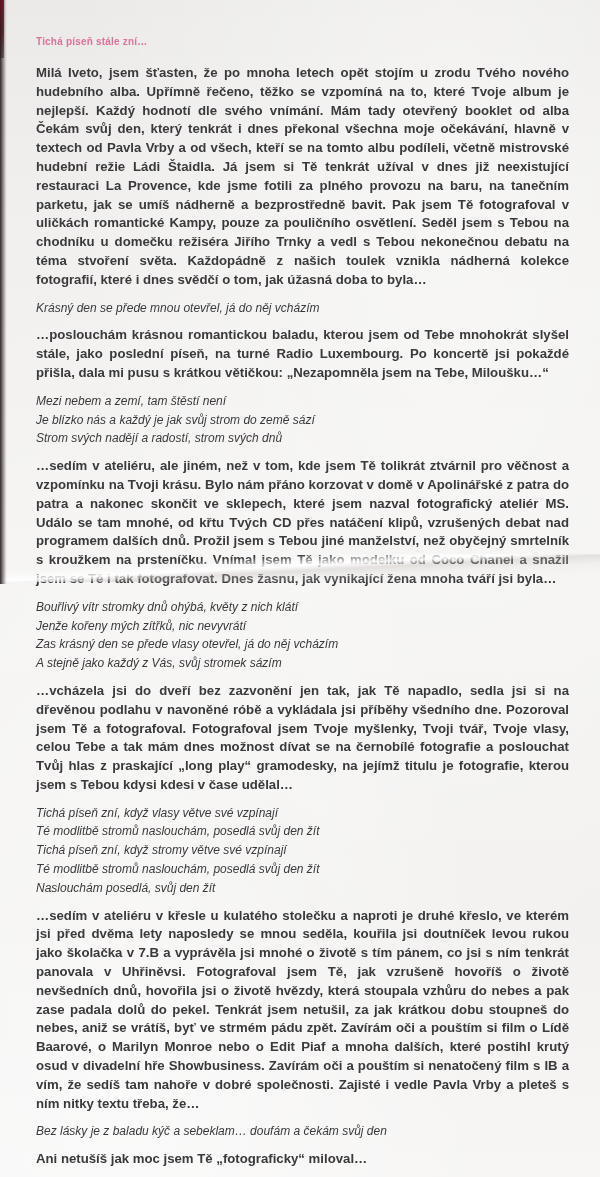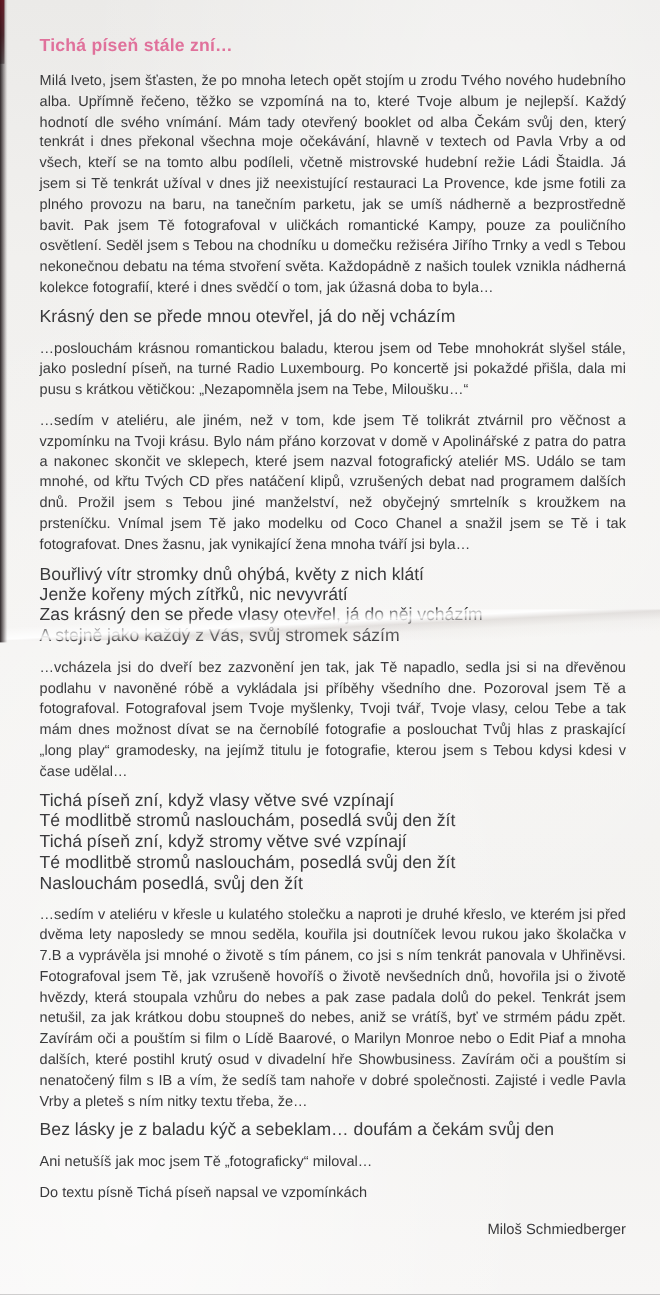--- a/index.html
+++ b/index.html
@@ -52,36 +52,38 @@
       rgba(226,222,219,0.22) 68%,
       transparent 86%);
   }
   .content {
     position: absolute;
     left: 36px;
     right: 31px;
     top: 32px;
   }
   .title {
-    font-size: 16px;
+    font-size: 10px;
     line-height: 19px;
     font-weight: bold;
     color: #e0719b;
     letter-spacing: 0.2px;
     margin: 0 0 13px 0;
   }
   .para {
     font-size: 13.2px;
     line-height: 18.8px;
     text-align: justify;
     margin: 0 0 9px 0;
+    font-weight: bold;
   }
   .verse {
-    font-size: 16px;
+    font-size: 12px;
     line-height: 18.8px;
+    font-style: italic;
     white-space: pre-line;
     margin: 0 0 9px 0;
   }
   .signature {
     font-size: 13.4px;
     line-height: 19px;
     text-align: right;
     margin: 14px 0 0 0;
   }
 </style>
@@ -92,20 +94,23 @@
 
   <div class="content">
     <h1 class="title">Tichá píseň stále zní…</h1>
 
     <p class="para">Milá Iveto, jsem šťasten, že po mnoha letech opět stojím u zrodu Tvého nového hudebního alba. Upřímně řečeno, těžko se vzpomíná na to, které Tvoje album je nejlepší. Každý hodnotí dle svého vnímání. Mám tady otevřený booklet od alba Čekám svůj den, který tenkrát i dnes překonal všechna moje očekávání, hlavně v textech od Pavla Vrby a od všech, kteří se na tomto albu podíleli, včetně mistrovské hudební režie Ládi Štaidla. Já jsem si Tě tenkrát užíval v dnes již neexistující restauraci La Provence, kde jsme fotili za plného provozu na baru, na tanečním parketu, jak se umíš nádherně a bezprostředně bavit. Pak jsem Tě fotografoval v uličkách romantické Kampy, pouze za pouličního osvětlení. Seděl jsem s Tebou na chodníku u domečku režiséra Jiřího Trnky a vedl s Tebou nekonečnou debatu na téma stvoření světa. Každopádně z našich toulek vznikla nádherná kolekce fotografií, které i dnes svědčí o tom, jak úžasná doba to byla…</p>
 
     <p class="verse">Krásný den se přede mnou otevřel, já do něj vcházím</p>
 
     <p class="para">…poslouchám krásnou romantickou baladu, kterou jsem od Tebe mnohokrát slyšel stále, jako poslední píseň, na turné Radio Luxembourg. Po koncertě jsi pokaždé přišla, dala mi pusu s krátkou větičkou: „Nezapomněla jsem na Tebe, Miloušku…“</p>
 
+    <p class="verse">Mezi nebem a zemí, tam štěstí není
+Je blízko nás a každý je jak svůj strom do země sází
+Strom svých nadějí a radostí, strom svých dnů</p>
 
     <p class="para">…sedím v ateliéru, ale jiném, než v tom, kde jsem Tě tolikrát ztvárnil pro věčnost a vzpomínku na Tvoji krásu. Bylo nám přáno korzovat v domě v Apolinářské z patra do patra a nakonec skončit ve sklepech, které jsem nazval fotografický ateliér MS. Událo se tam mnohé, od křtu Tvých CD přes natáčení klipů, vzrušených debat nad programem dalších dnů. Prožil jsem s Tebou jiné manželství, než obyčejný smrtelník s kroužkem na prsteníčku. Vnímal jsem Tě jako modelku od Coco Chanel a snažil jsem se Tě i tak fotografovat. Dnes žasnu, jak vynikající žena mnoha tváří jsi byla…</p>
 
     <p class="verse">Bouřlivý vítr stromky dnů ohýbá, květy z nich klátí
 Jenže kořeny mých zítřků, nic nevyvrátí
 Zas krásný den se přede vlasy otevřel, já do něj vcházím
 A stejně jako každý z Vás, svůj stromek sázím</p>
 
     <p class="para">…vcházela jsi do dveří bez zazvonění jen tak, jak Tě napadlo, sedla jsi si na dřevěnou podlahu v navoněné róbě a vykládala jsi příběhy všedního dne. Pozoroval jsem Tě a fotografoval. Fotografoval jsem Tvoje myšlenky, Tvoji tvář, Tvoje vlasy, celou Tebe a tak mám dnes možnost dívat se na černobílé fotografie a poslouchat Tvůj hlas z praskající „long play“ gramodesky, na jejímž titulu je fotografie, kterou jsem s Tebou kdysi kdesi v čase udělal…</p>
 

